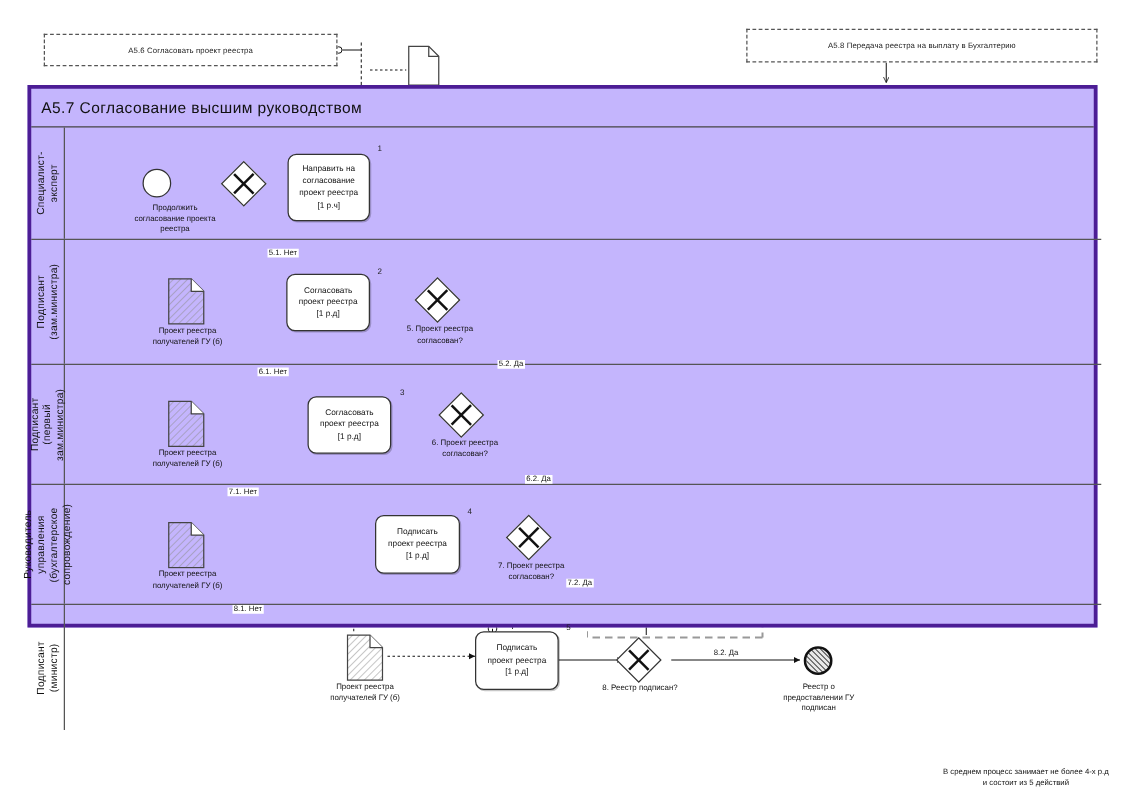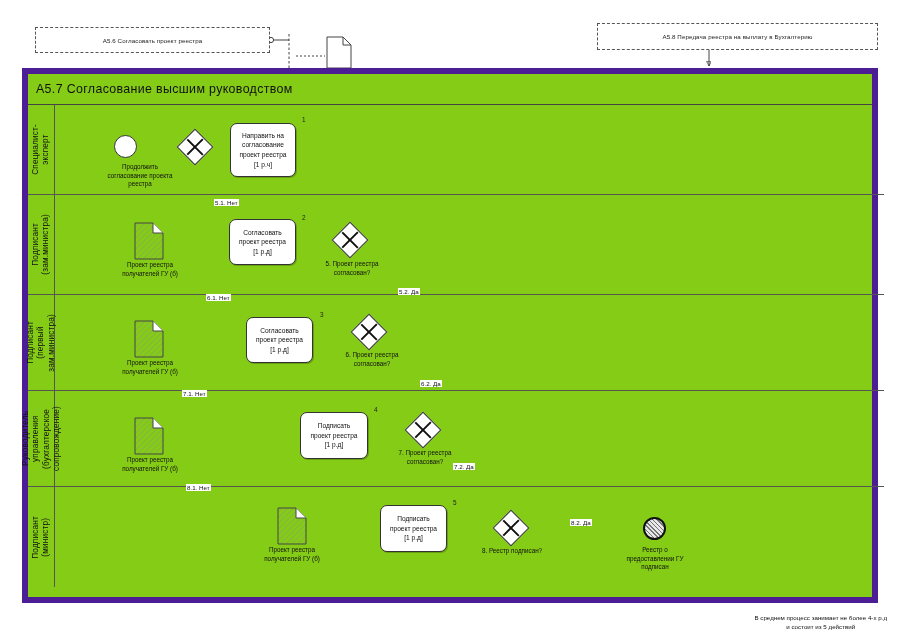--- a/index.html
+++ b/index.html
@@ -32,24 +32,24 @@
     letter-spacing: .1px;
     color: #222;
     padding: 2px 4px;
     box-sizing: border-box;
   }
 
   
   #pool {
     position: absolute;
     left: 22px; top: 68px;
-    width: 856px; height: 535px;
-    border: 6px solid #4c1d95;
-    box-sizing: border-box;
-    background: #84cc16;
+    width: 856px; height: 434px;
+    border: 3px solid #4c1d95;
+    box-sizing: border-box;
+    background: #c4b5fd;
   }
   #pool-title {
     position: absolute;
     left: 0; top: 0;
     width: 100%; height: 31px;
     box-sizing: border-box;
     border-bottom: 1px solid #444;
     display: flex;
     align-items: center;
     padding-left: 8px;

